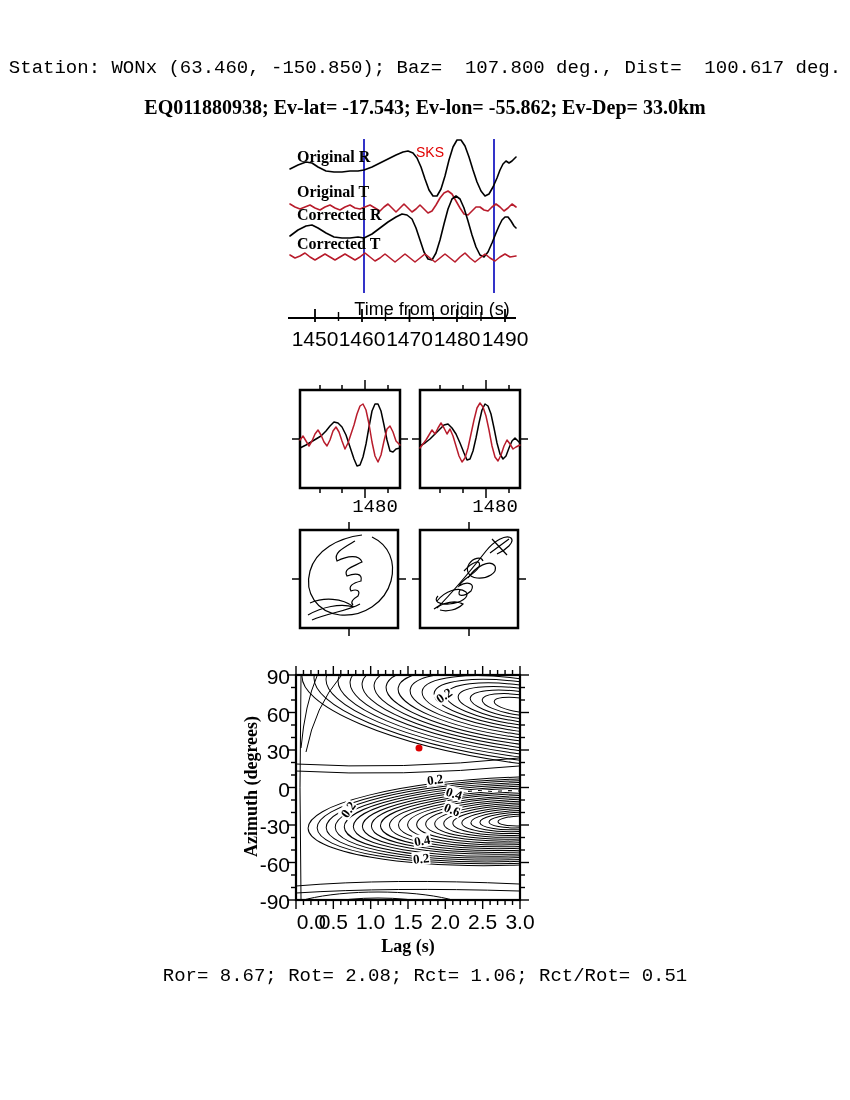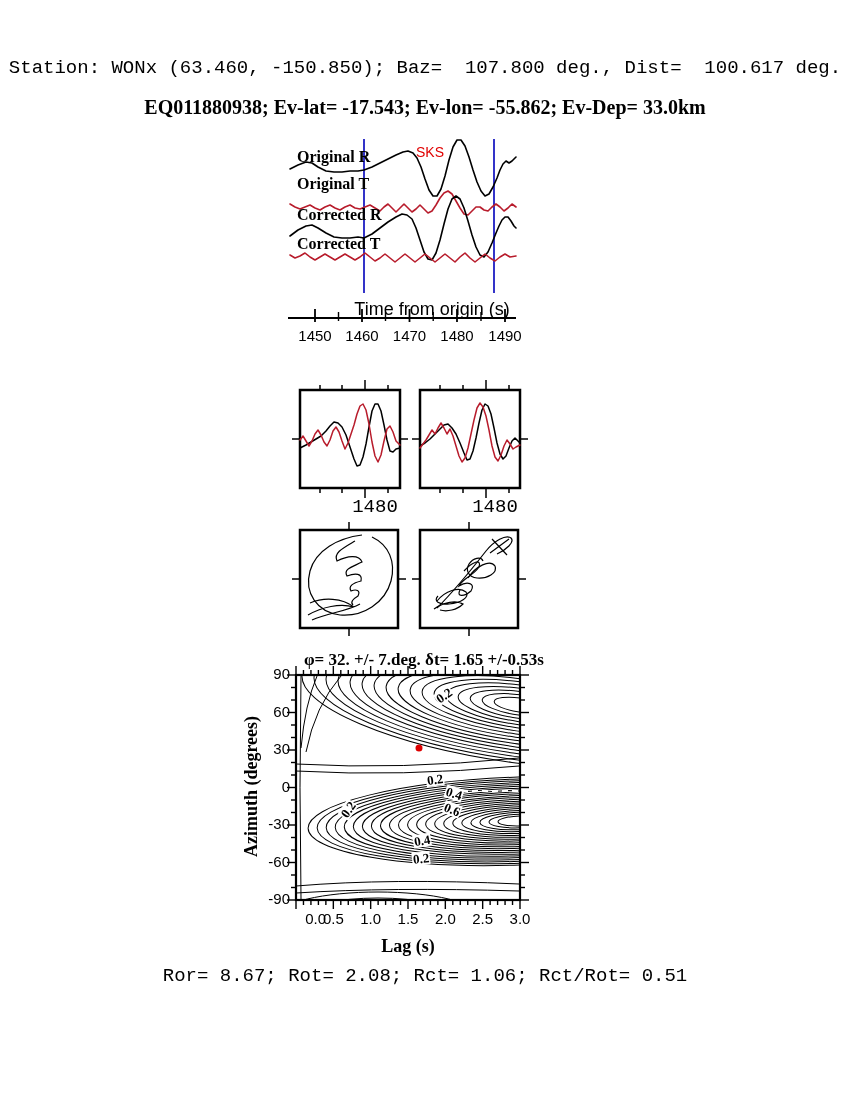--- a/index.html
+++ b/index.html
@@ -14,21 +14,21 @@
   .title2{left:0;top:96px;width:850px;font-size:20px;}
   .sks{left:390px;top:144px;width:80px;font-size:14px;}
   .trlabel{left:297px;font-size:16px;}
   .tmlabel{left:332px;top:299px;width:200px;font-size:18px;}
   .p1480L{left:345px;top:496px;width:60px;}
   .p1480R{left:465px;top:496px;width:60px;}
   .ctitle{left:274px;top:650px;width:300px;font-size:17px;}
   .ylab{left:151px;top:776px;width:200px;font-size:18px;transform:rotate(-90deg);}
   .xlab{left:348px;top:936px;width:120px;font-size:18px;}
   .stats{left:0;top:965px;width:850px;font-size:19px;}
-  .ticklab{position:absolute;font-family:"Liberation Sans",sans-serif;font-size:15px;white-space:pre;}
+  .ticklab{position:absolute;font-family:"Liberation Sans",sans-serif;font-size:21px;white-space:pre;}
   .clab{position:absolute;font-family:"Liberation Serif",serif;font-weight:bold;font-size:13px;
         background:#fff;line-height:13px;padding:0 1px;white-space:pre;}
 </style>
 </head>
 <body>
 
 <div id="canvas">
 
   <svg id="gfx" width="850" height="1100" viewBox="0 0 850 1100">
       <line x1="364" y1="139" x2="364" y2="293" stroke="#0000bb" stroke-width="1.6"></line>
@@ -251,30 +251,29 @@
       <line x1="287" y1="900" x2="296" y2="900" stroke="#000" stroke-width="1.4"></line>
       <line x1="520" y1="900" x2="529" y2="900" stroke="#000" stroke-width="1.4"></line>
     </svg>
 
   <div class="abs ctr title1 sans19">Station: WONx (63.460, -150.850); Baz=  107.800 deg., Dist=  100.617 deg.</div>
   <div class="abs ctr title2 serifb">EQ011880938; Ev-lat= -17.543; Ev-lon= -55.862; Ev-Dep= 33.0km</div>
 
   <div class="abs ctr sks" style="color: rgb(224, 0, 0);">SKS</div>
 
   <div class="abs trlabel serifb" style="top:148px">Original R</div>
-  <div class="abs trlabel serifb" style="top:175px">Original T</div>
+  <div class="abs trlabel serifb" style="top:183px">Original T</div>
   <div class="abs trlabel serifb" style="top:206px">Corrected R</div>
   <div class="abs trlabel serifb" style="top:235px">Corrected T</div>
 
   <div class="abs ctr tmlabel">Time from origin (s)</div>
 
   <div class="abs ctr p1480L sans19">1480</div>
   <div class="abs ctr p1480R sans19">1480</div>
 
-  <div class="abs ctr ctitle serifb">φ= 32. +/- 7.deg. δt= 1.65 +/-0.53s</div>
   <div class="abs ctr ylab serifb">Azimuth (degrees)</div>
   <div class="abs ctr xlab serifb">Lag (s)</div>
 
   <div class="abs ctr stats sans19">Ror= 8.67; Rot= 2.08; Rct= 1.06; Rct/Rot= 0.51</div>
 
 <div class="ticklab " style="left: 285px; top: 327px; width: 60px; text-align: center;">1450</div>
     <div class="ticklab " style="left: 332px; top: 327px; width: 60px; text-align: center;">1460</div>
     <div class="ticklab " style="left: 379.5px; top: 327px; width: 60px; text-align: center;">1470</div>
     <div class="ticklab " style="left: 427px; top: 327px; width: 60px; text-align: center;">1480</div>
     <div class="ticklab " style="left: 475px; top: 327px; width: 60px; text-align: center;">1490</div>

